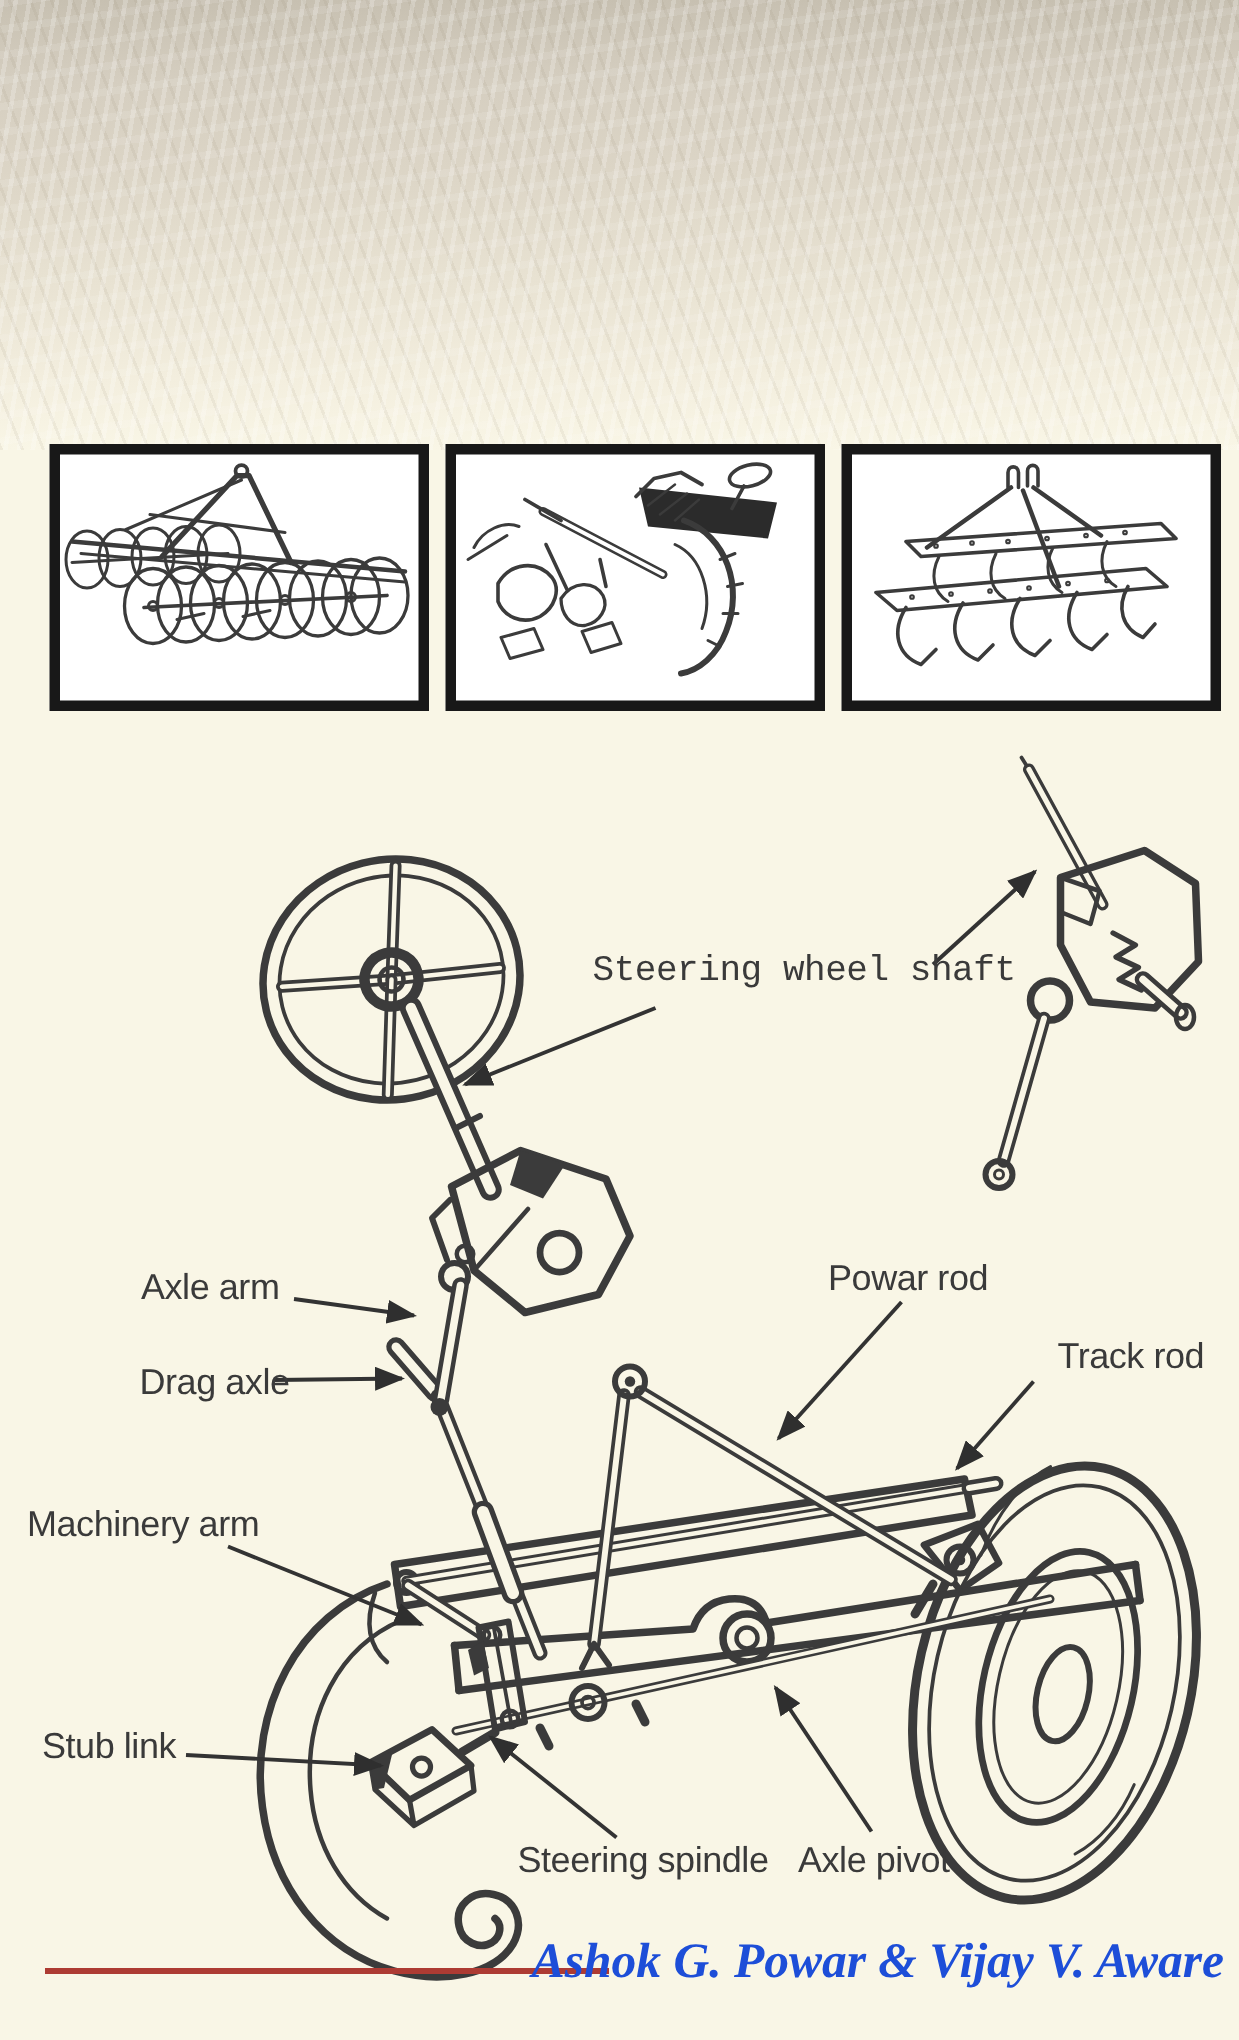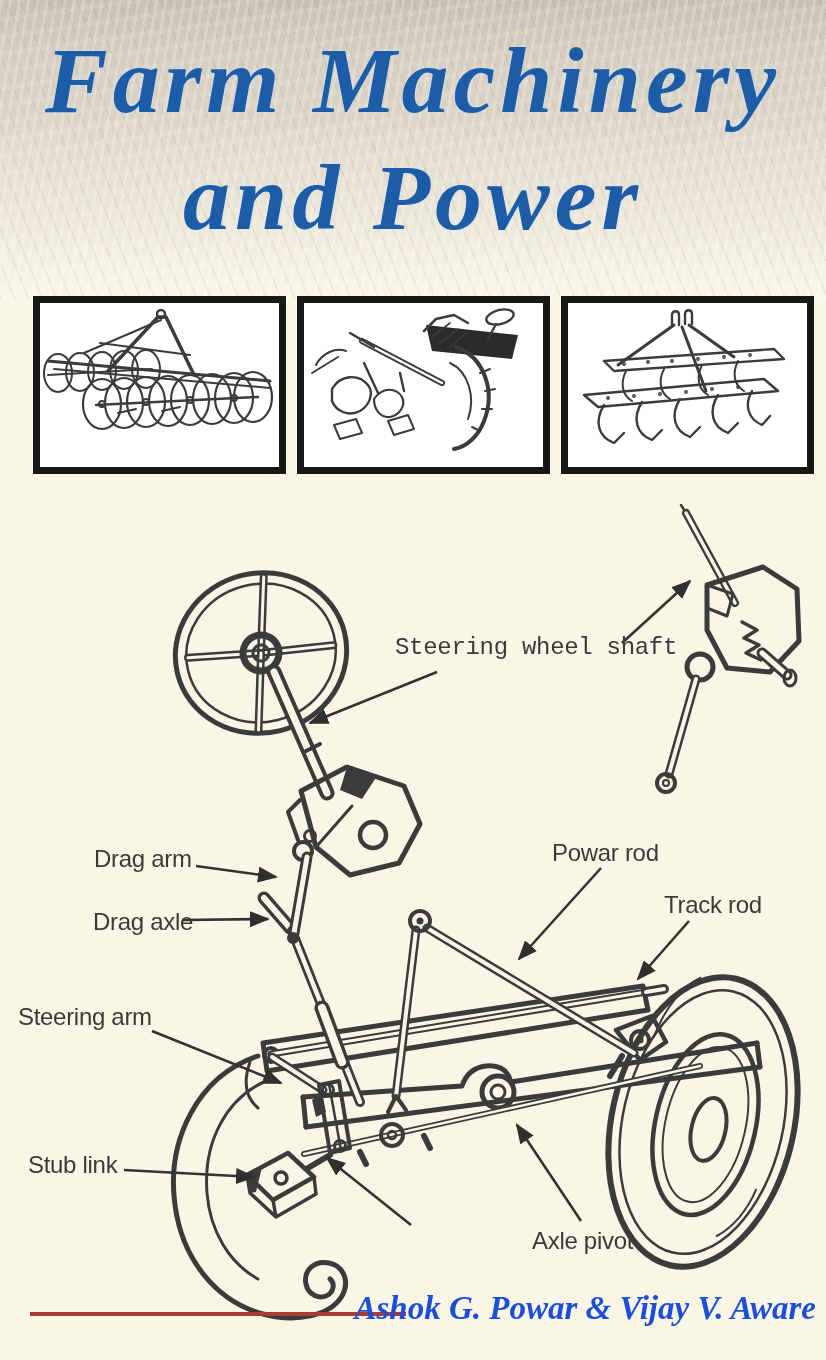--- a/index.html
+++ b/index.html
@@ -42,21 +42,21 @@
   .lbl { stroke:#333333; stroke-width:2.6; fill:none; marker-end:url(#ah); }
   .diagram-svg { position:absolute; top:500px; left:0; }
   .dlabel {
     position:absolute; color:#3a3a3a; font-size:24px; letter-spacing:-0.3px;
     white-space:nowrap; font-family:"Liberation Sans", sans-serif;
   }
   .lb-shaft    { left:395px; top:634px;font-family:Liberation Mono, monospace; }
   .lb-droparm  { left:94px;  top:845px; }
   .lb-draglink { left:93px;  top:908px; }
   .lb-radius   { left:552px; top:839px; }
-  .lb-track    { left:664px; top:891px; }
+  .lb-track    { left:705px; top:891px; }
   .lb-steerarm { left:18px;  top:1003px; }
   .lb-stubaxle { left:28px;  top:1151px; }
   .lb-spindle  { left:345px; top:1227px; }
   .lb-pivot    { left:532px; top:1227px; }
   .red-rule {
     position:absolute; left:30px; top:1312px; width:376px; height:4px;
     background:#ad3b33;
   }
   .author-line {
     position:absolute; top:1290px; right:10px;
@@ -64,24 +64,20 @@
     font-size:33px; color:#1d4ed8;
   }
 </style>
 </head>
 <body>
 
 <div class="cover">
 
   <div class="header-texture"></div>
 
-  <div class="title">
-    <div>Farm Machinery</div>
-    <div>and Power</div>
-  </div>
 
   <div class="thumbs">
 
     <div class="thumb">
       <svg viewBox="0 0 239 164">
 
         <g>
           <line x1="8" y1="72" x2="112" y2="66" class="o" stroke-width="2"></line>
           <ellipse cx="18" cy="70" rx="14" ry="19" fill="#fff" class="o" stroke-width="2"></ellipse>
           <ellipse cx="40" cy="69" rx="14" ry="19" fill="#fff" class="o" stroke-width="2"></ellipse>
@@ -352,24 +348,25 @@
       <path class="lbl" d="M601,868 L519,959"></path>
       <path class="lbl" d="M689,921 L638,979"></path>
       <path class="lbl" d="M152,1031 L281,1083"></path>
       <path class="lbl" d="M124,1170 L254,1177"></path>
       <path class="lbl" d="M411,1225 L327,1158"></path>
       <path class="lbl" d="M581,1221 L517,1125"></path>
     </g>
   </svg>
 
   <div class="dlabel lb-shaft">Steering wheel shaft</div>
-  <div class="dlabel lb-droparm">Drag arm</div>
+  <div class="dlabel lb-droparm">Axle arm</div>
   <div class="dlabel lb-draglink">Drag axle</div>
   <div class="dlabel lb-radius">Powar rod</div>
   <div class="dlabel lb-track">Track rod</div>
-  <div class="dlabel lb-steerarm">Steering arm</div>
+  <div class="dlabel lb-steerarm">Machinery arm</div>
   <div class="dlabel lb-stubaxle">Stub link</div>
+  <div class="dlabel lb-spindle">Steering spindle</div>
   <div class="dlabel lb-pivot">Axle pivot</div>
 
   <div class="red-rule"></div>
   <div class="author-line">Ashok G. Powar &amp; Vijay V. Aware</div>
 
 </div>
 
 </body></html>

